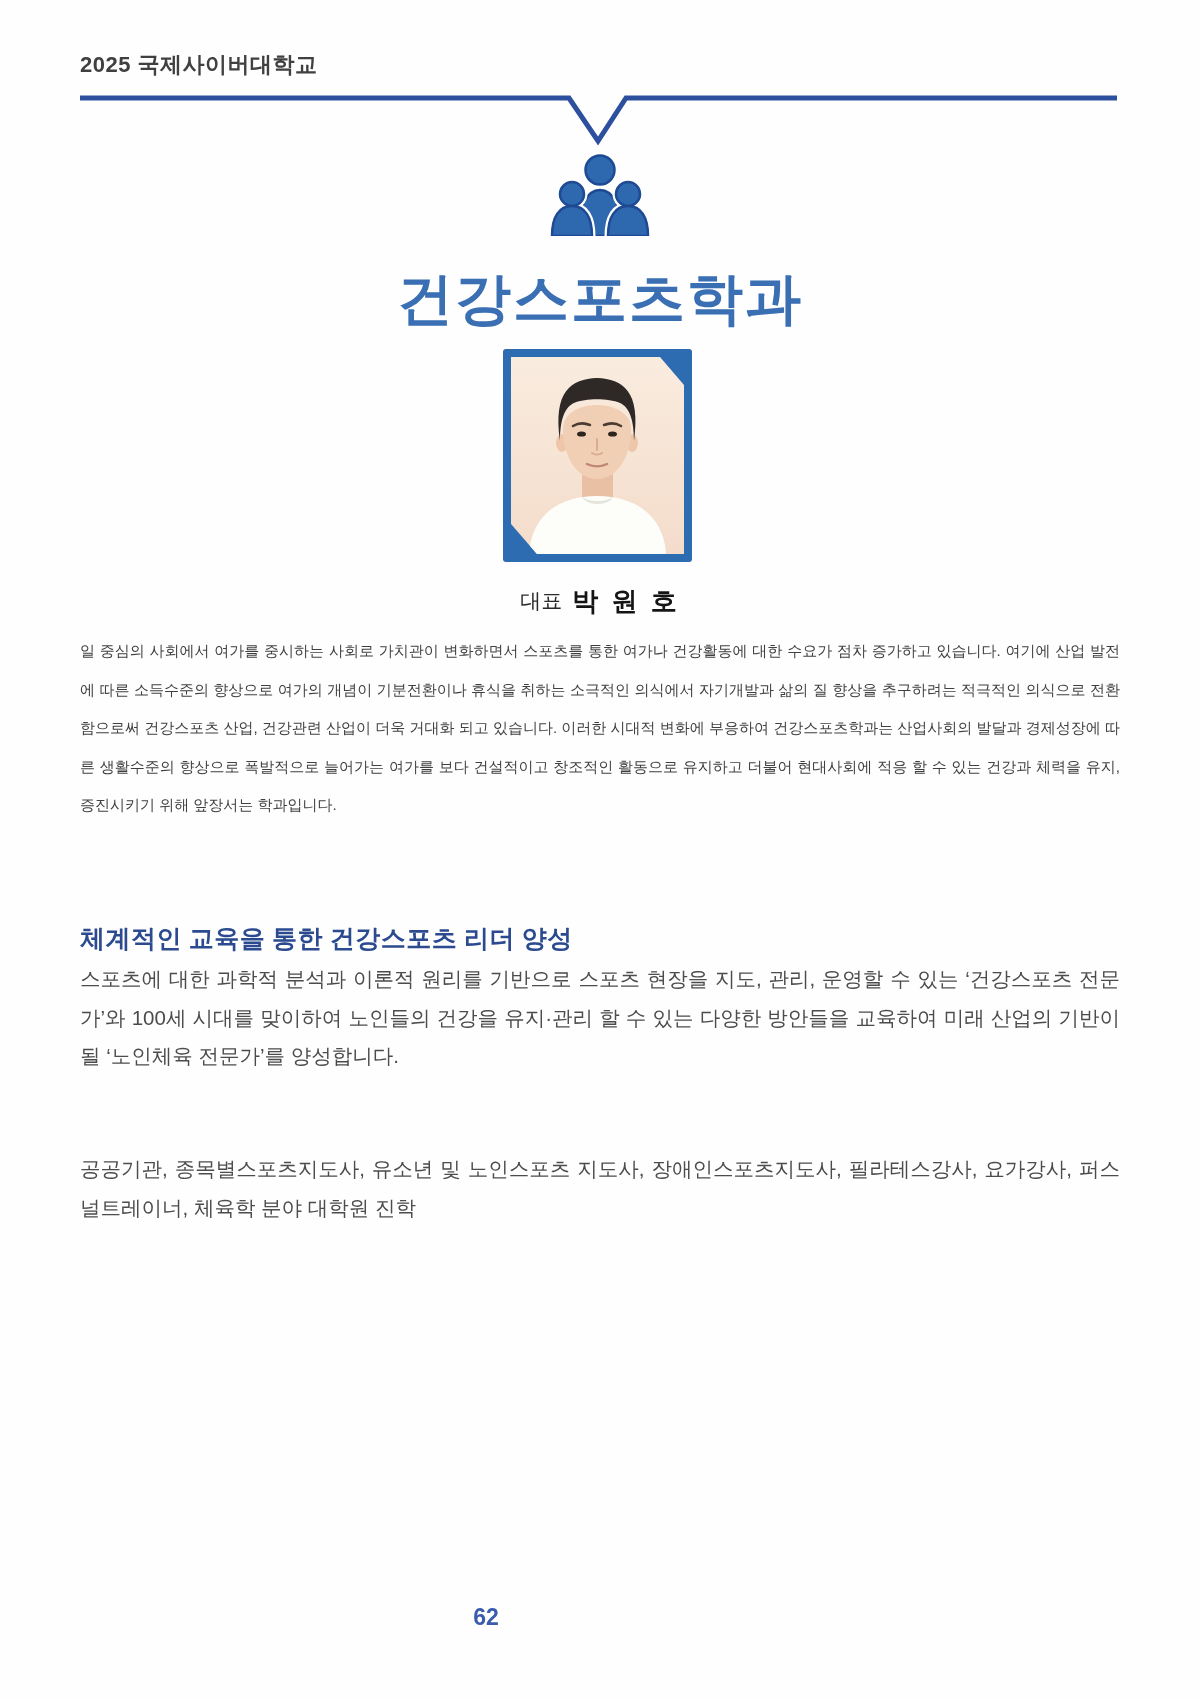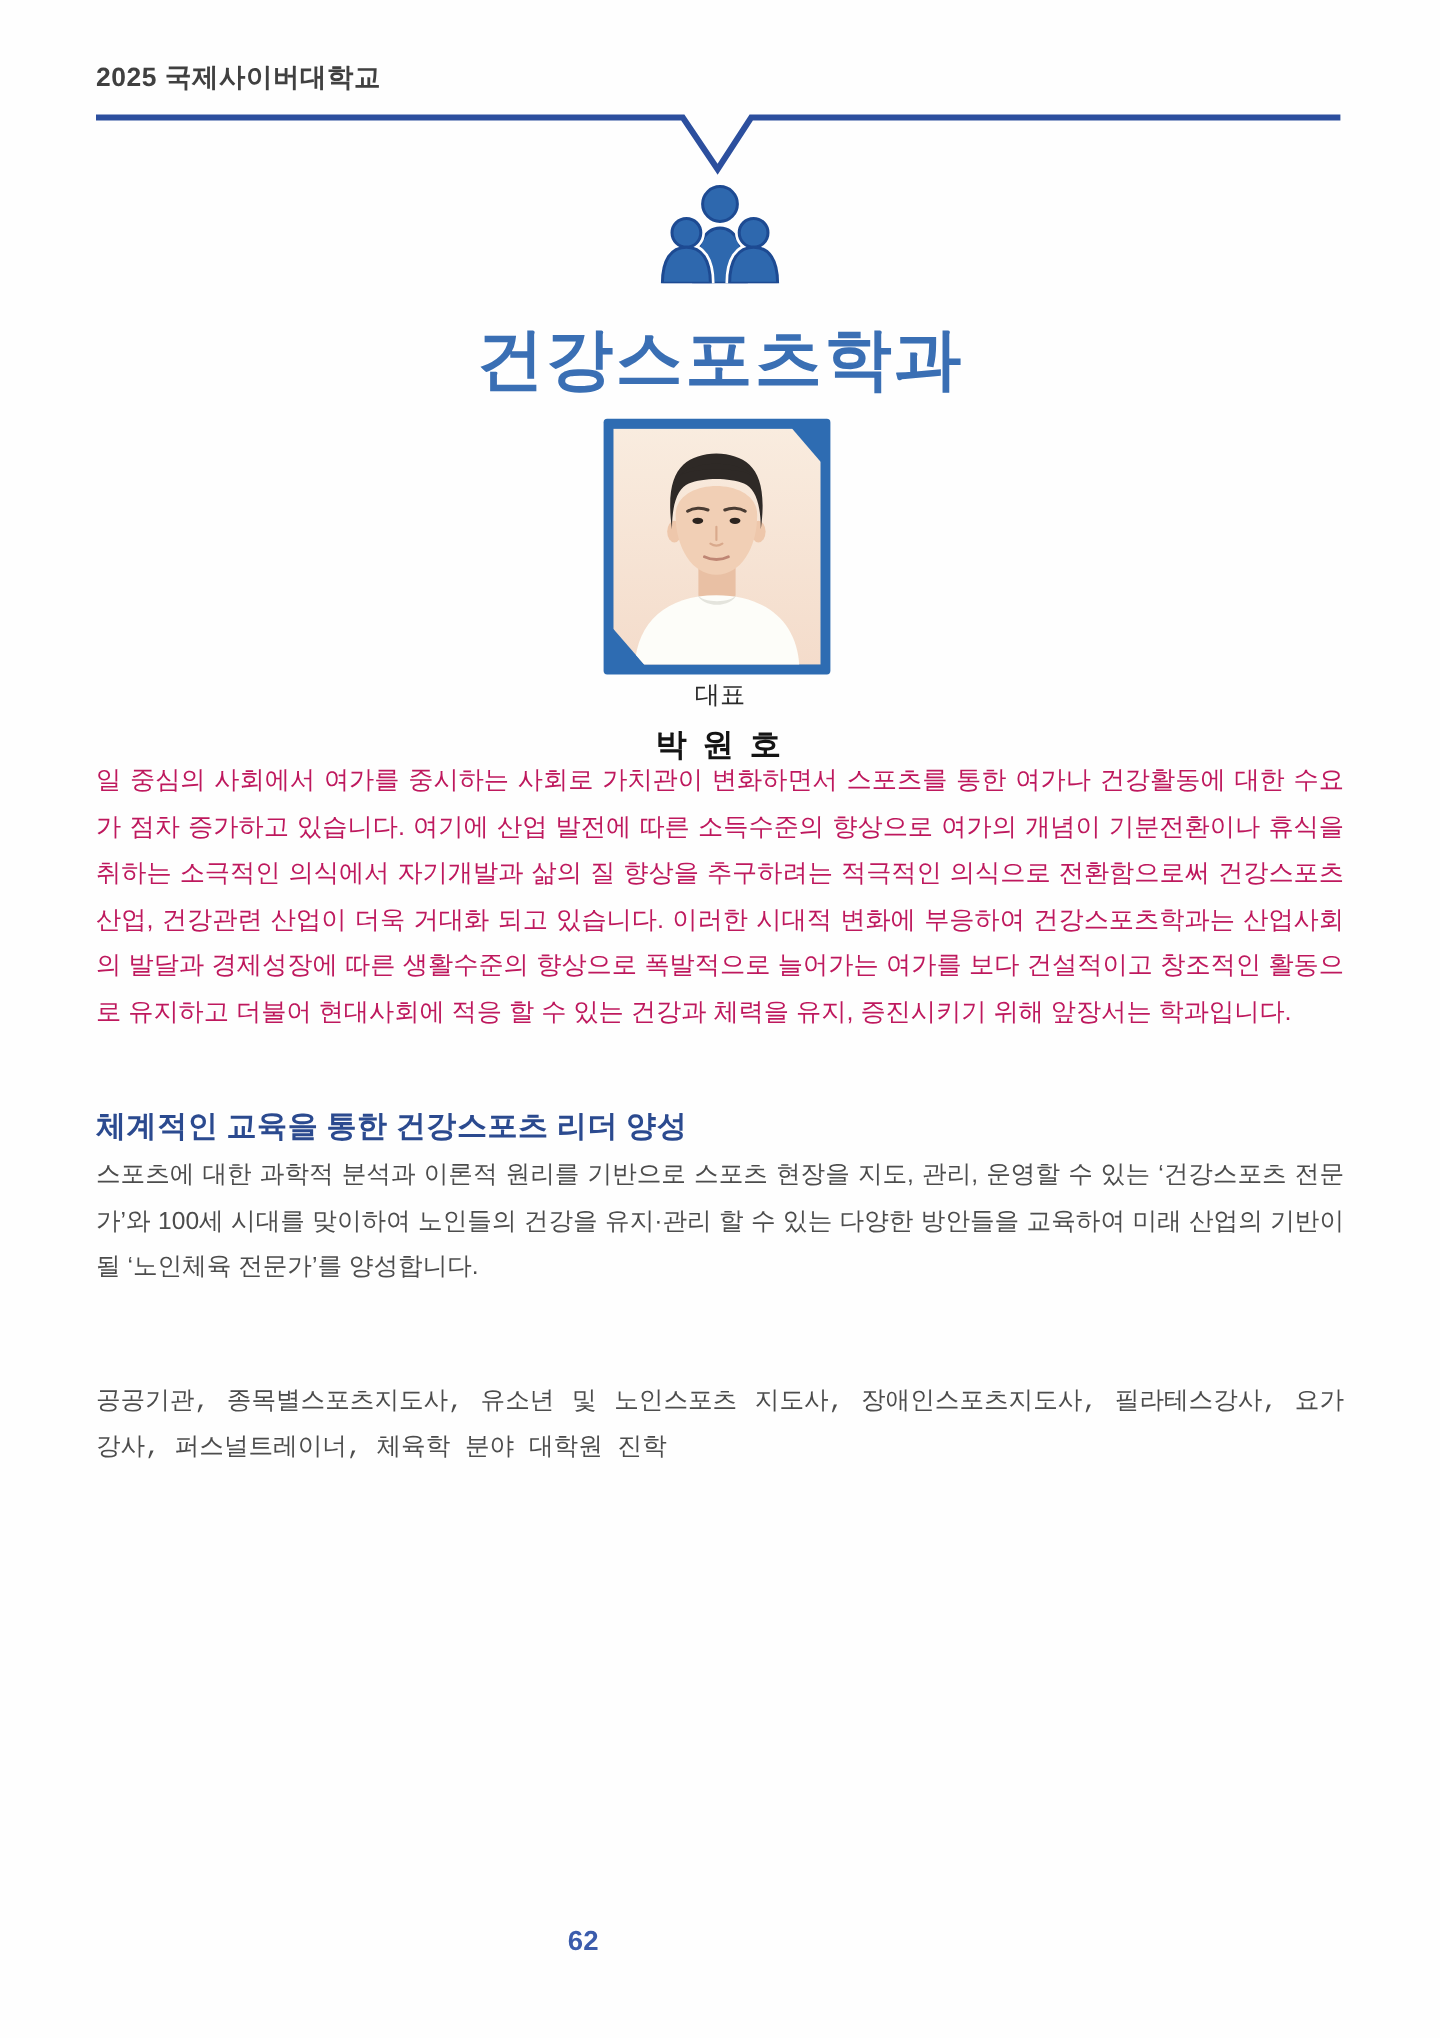--- a/index.html
+++ b/index.html
@@ -27,43 +27,43 @@
   }
   
   .photo-frame{
     position:absolute;left:503px;top:349px;width:189px;height:213px;
     background:#2e6cb2;border-radius:3px;
   }
   .photo-frame svg{position:absolute;left:8px;top:8px;display:block;}
   
   .caption{
     position:absolute;left:0;top:583px;width:1200px;height:36px;
-    display:flex;align-items:center;justify-content:center;gap:10px;flex-direction:column;
+    display:flex;align-items:center;justify-content:center;gap:10px;
   }
   .caption .role{font-size:21px;color:#2a2a2a;}
   .caption .name{font-size:26px;font-weight:700;color:#141414;letter-spacing:3px;}
   
   .intro{
     position:absolute;left:80px;top:632px;width:1040px;
-    font-size:21px;line-height:38.5px;color:#be185d;
+    font-size:15px;line-height:38.5px;color:#404040;
     text-align:justify;
   }
   .sec-heading{
     position:absolute;left:80px;width:1040px;
     font-family:"Liberation Serif","DejaVu Serif",serif;
     font-size:25px;font-weight:700;color:#2b4a8f;letter-spacing:0.5px;
   }
   .sec-heading.h1{top:922px;}
   .sec-heading.h2{top:1112px;}
   .sec-body{
     position:absolute;left:80px;width:1040px;
     font-size:20.5px;line-height:38.5px;color:#4c4c4c;text-align:justify;
   }
   .sec-body.b1{top:960px;}
-  .sec-body.b2{top:1150px;font-family:Liberation Mono, monospace;}
+  .sec-body.b2{top:1150px;}
   
   .page-number{
     position:absolute;left:0;top:1604px;width:972px;
     text-align:center;font-size:23px;font-weight:600;color:#3b5cac;
   }
 </style>
 </head>
 <body>
 
 <div id="page">

